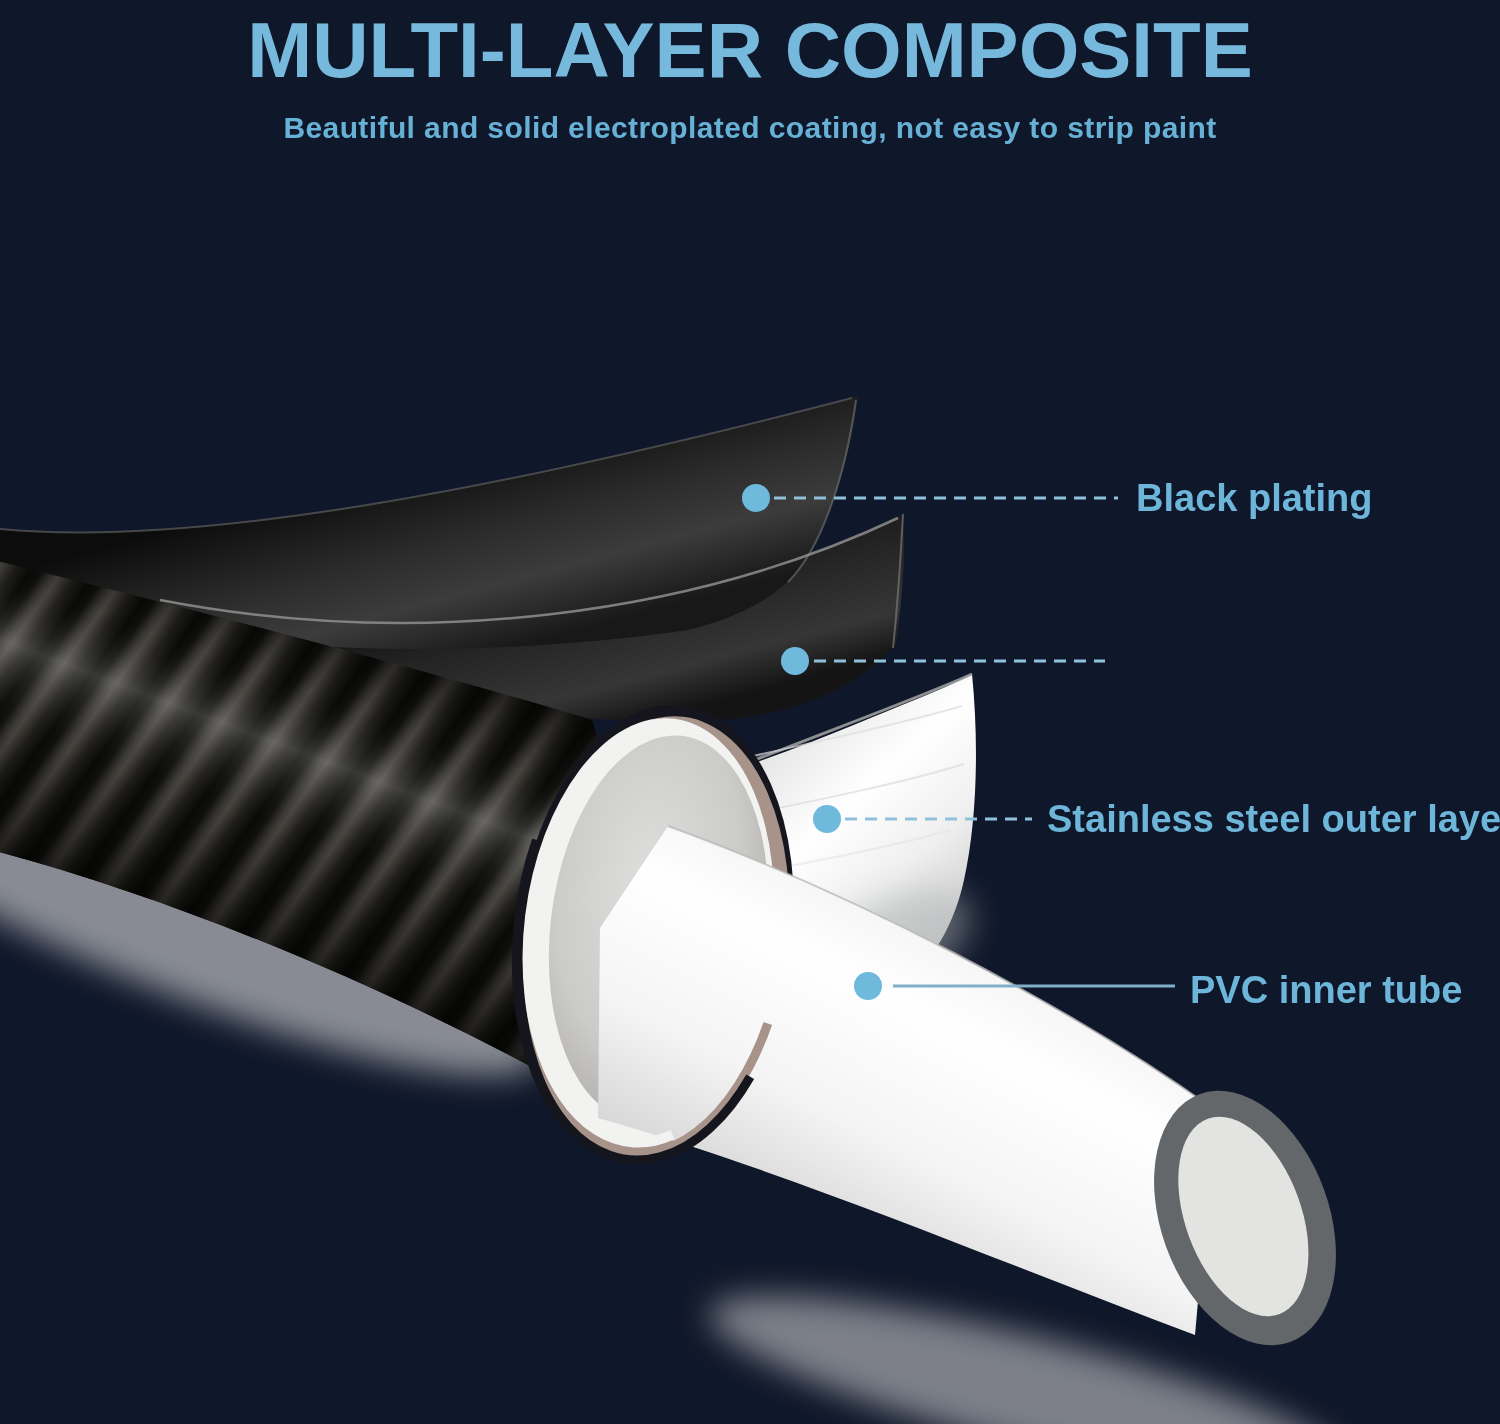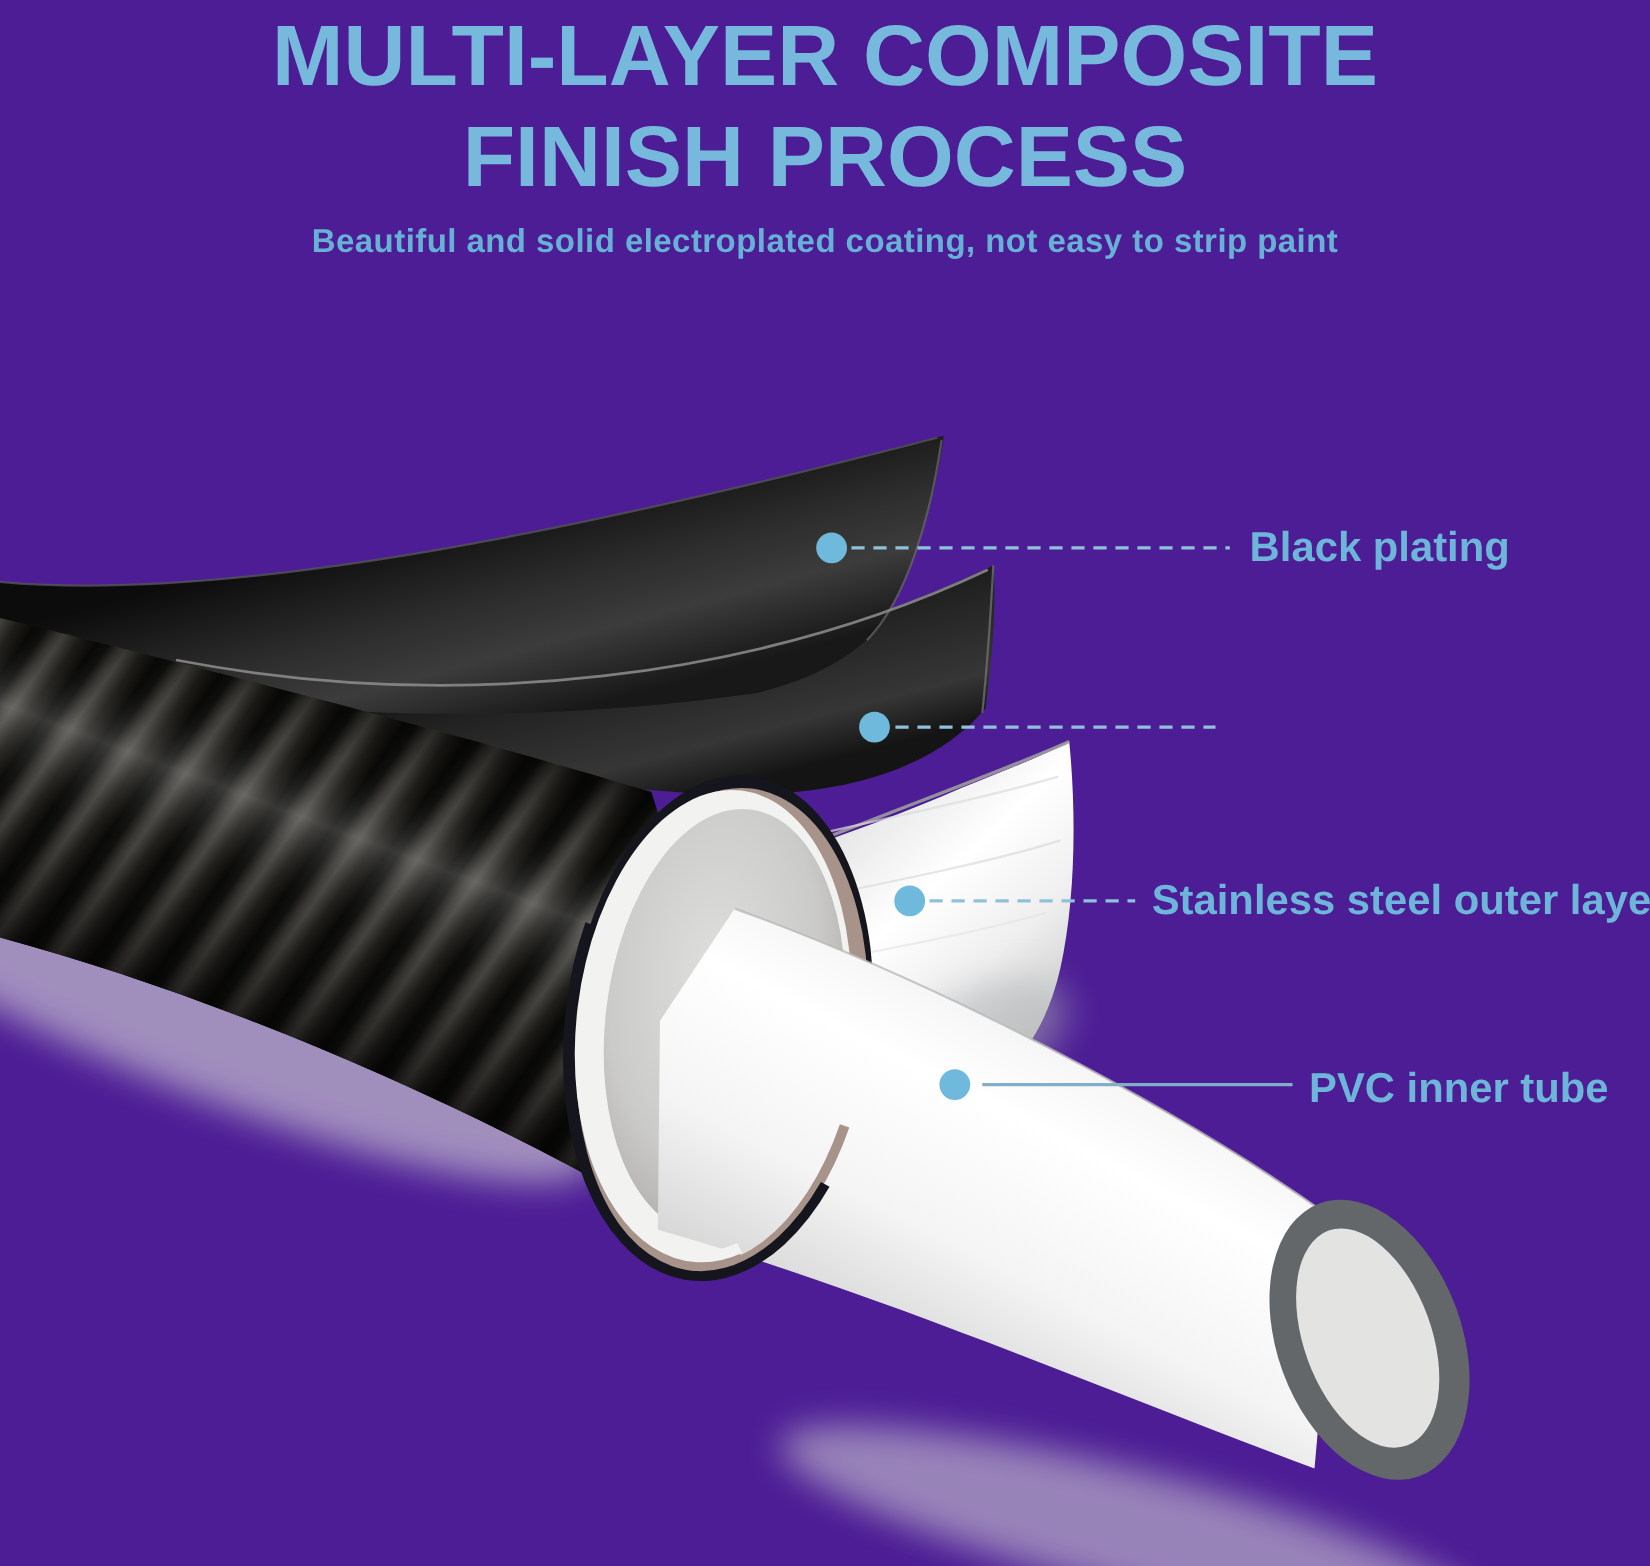--- a/index.html
+++ b/index.html
@@ -1,19 +1,19 @@
 <!DOCTYPE html>
 <html><head>
 <meta charset="utf-8">
 <style>
   html,body{margin:0;padding:0;background:#ffffff;}
   .canvas{
     position:relative;
     width:1500px;height:1424px;
-    background:#4c1d95;
+    background:#0f172a;
     overflow:hidden;
     font-family:"Liberation Sans", sans-serif;
   }
   .art{position:absolute;left:0;top:0;width:1500px;height:1424px;}
   .header{position:absolute;left:0;top:0;width:1500px;text-align:center;z-index:5;}
   .title{
     color:#76b9dc;
     font-weight:bold;
     font-size:78px;
     line-height:92px;
@@ -198,21 +198,20 @@
       <circle cx="756" cy="498" r="14" fill="#6fb9dd"></circle>
       <circle cx="795" cy="661" r="14" fill="#6fb9dd"></circle>
       <circle cx="827" cy="819" r="14" fill="#6fb9dd"></circle>
       <circle cx="868" cy="986" r="14" fill="#6fb9dd"></circle>
     </g>
   </svg>
 
   <div class="header">
     <div class="title">
       <div>MULTI-LAYER COMPOSITE</div>
-      <div>FINISH PROCESS</div>
     </div>
     <div class="subtitle">Beautiful and solid electroplated coating, not easy to strip paint</div>
   </div>
 
   <div class="callout-label" style="left:1136px;top:477px;">Black plating</div>
   <div class="callout-label" style="left:1047px;top:798px;">Stainless steel outer layer</div>
   <div class="callout-label" style="left:1190px;top:969px;">PVC inner tube</div>
 
 </div>
 

